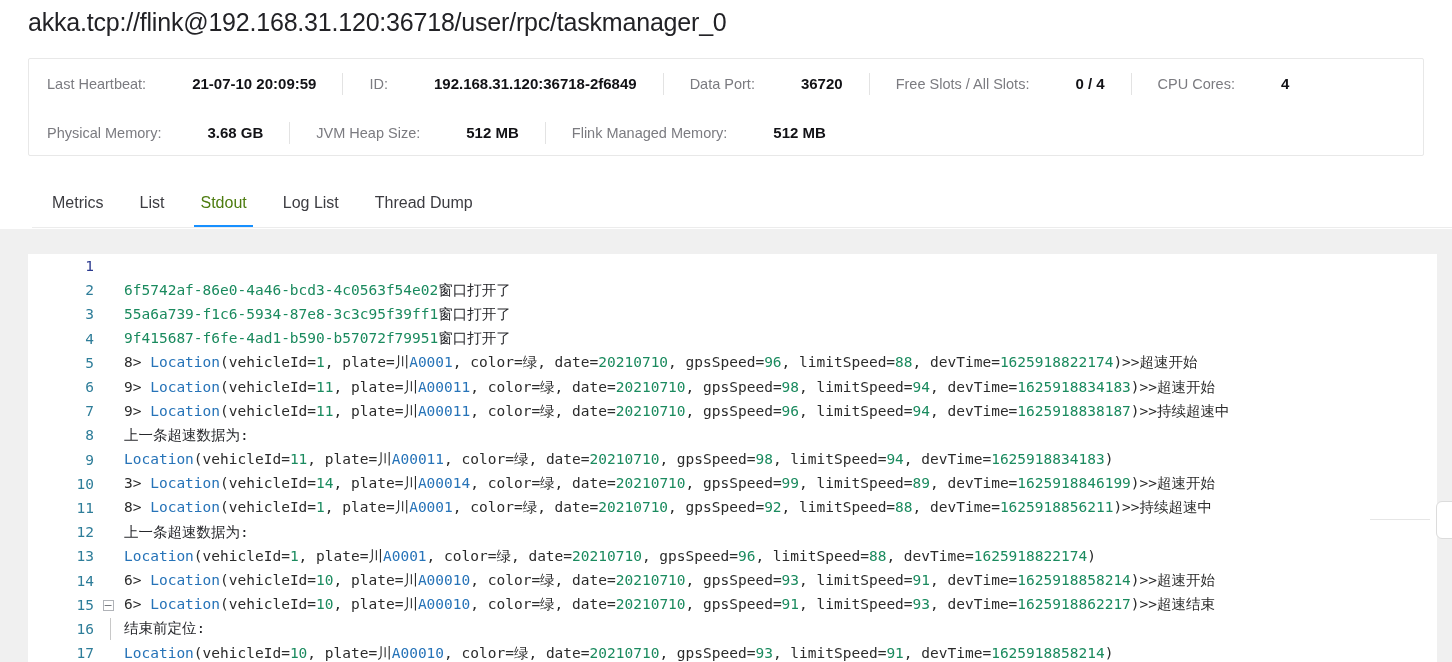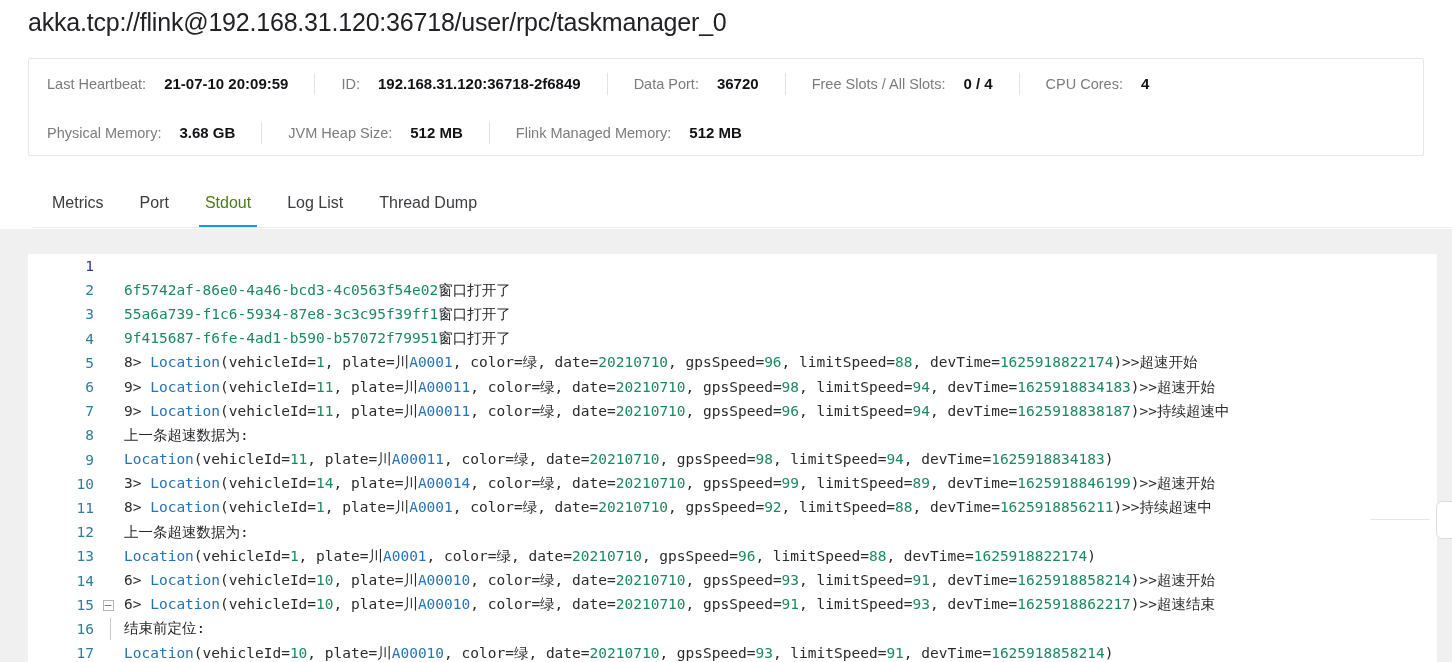--- a/index.html
+++ b/index.html
@@ -37,20 +37,21 @@
   .info-row {
     display: flex;
     align-items: center;
     height: 49px;
     padding-left: 18px;
   }
   .info-item {
     display: flex;
     align-items: flex-end;
     white-space: nowrap;
+    gap: 28px;
   }
   .info-label {
     font-size: 14.5px;
     color: #7b7b80;
     font-weight: 400;
   }
   .info-value {
     font-size: 15px;
     color: #121216;
     font-weight: bold;
@@ -236,21 +237,21 @@
         <div class="info-item">
           <span class="info-label">Flink Managed Memory:</span>
           <span class="info-value">512 MB</span>
         </div>
       </div>
   </div>
 
   <div class="tabbar">
     <div class="tabs" id="tabs">
         <div class="tab">Metrics</div>
-        <div class="tab">Port</div>
+        <div class="tab">List</div>
         <div class="tab active">Stdout</div>
         <div class="tab">Log List</div>
         <div class="tab">Thread Dump</div>
       </div>
   </div>
 
   <div class="editor-outer">
     <div class="editor" id="editor">
         <div class="code-line current"><div class="ln-gutter"><span class="gutter-num">1</span></div><div class="fold-col"></div></div>
         <div class="code-line"><div class="ln-gutter"><span class="gutter-num">2</span></div><div class="fold-col"></div><div class="code-text"><span class="t-green">6f5742af-86e0-4a46-bcd3-4c0563f54e02</span><span class="t-dark">窗口打开了</span></div></div>

